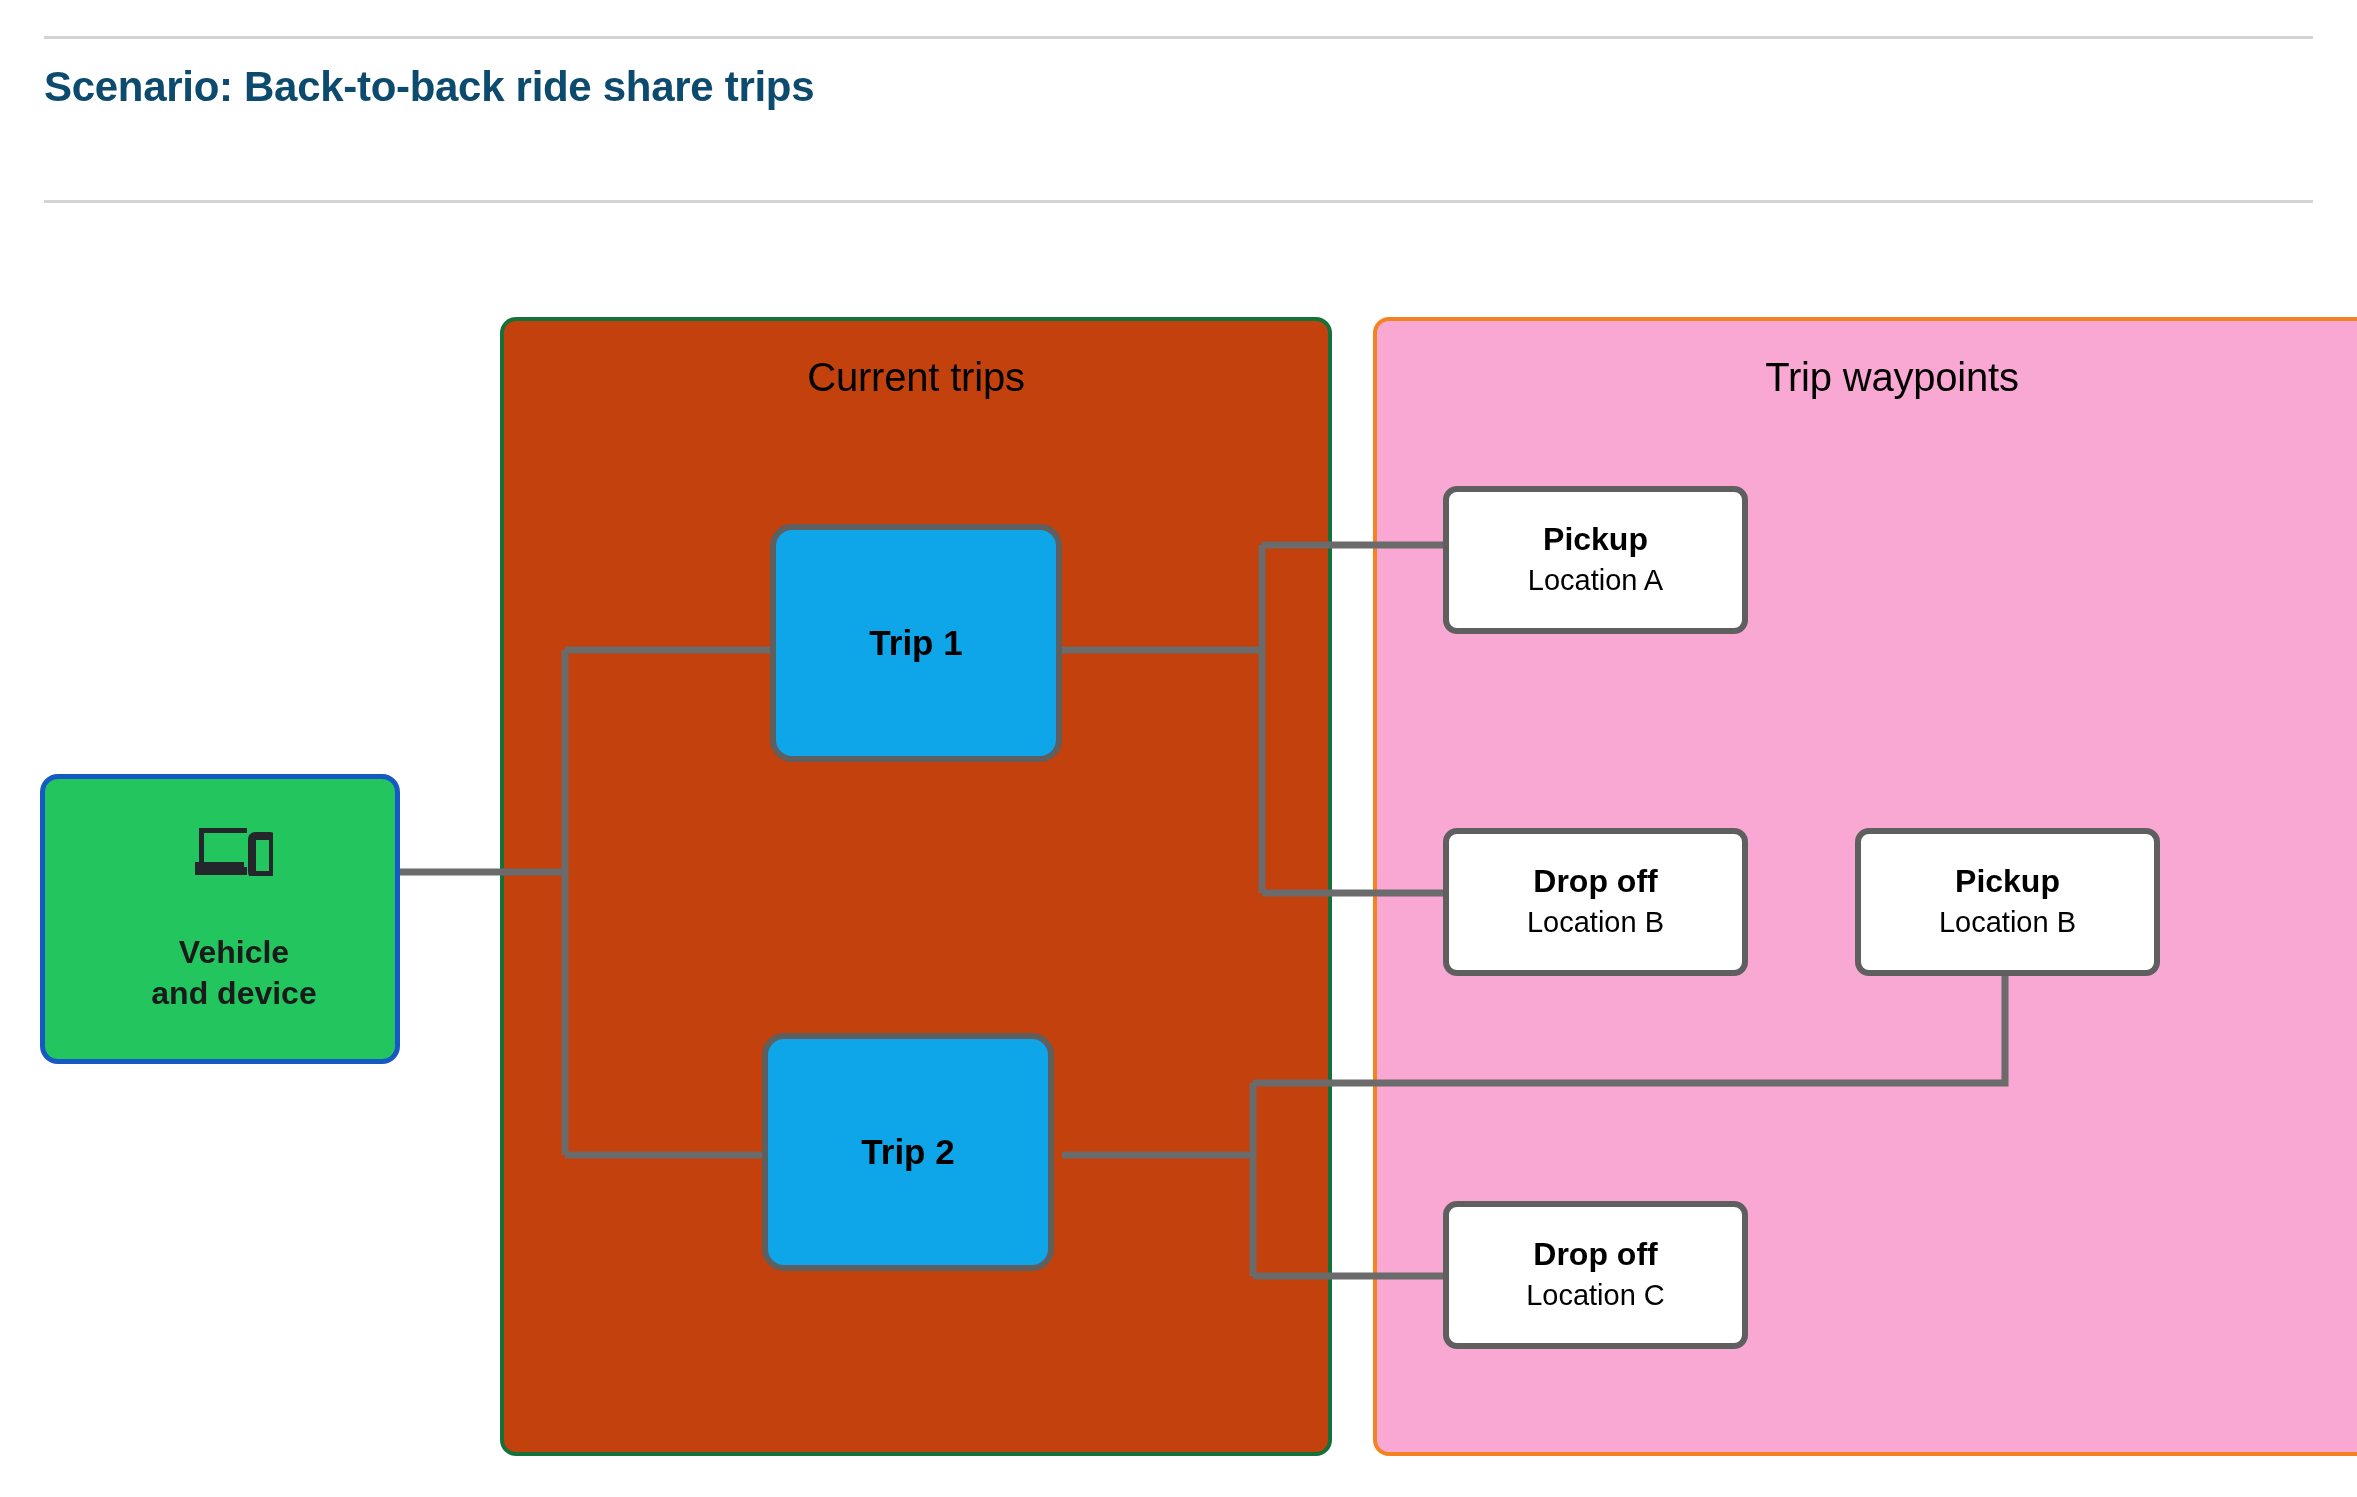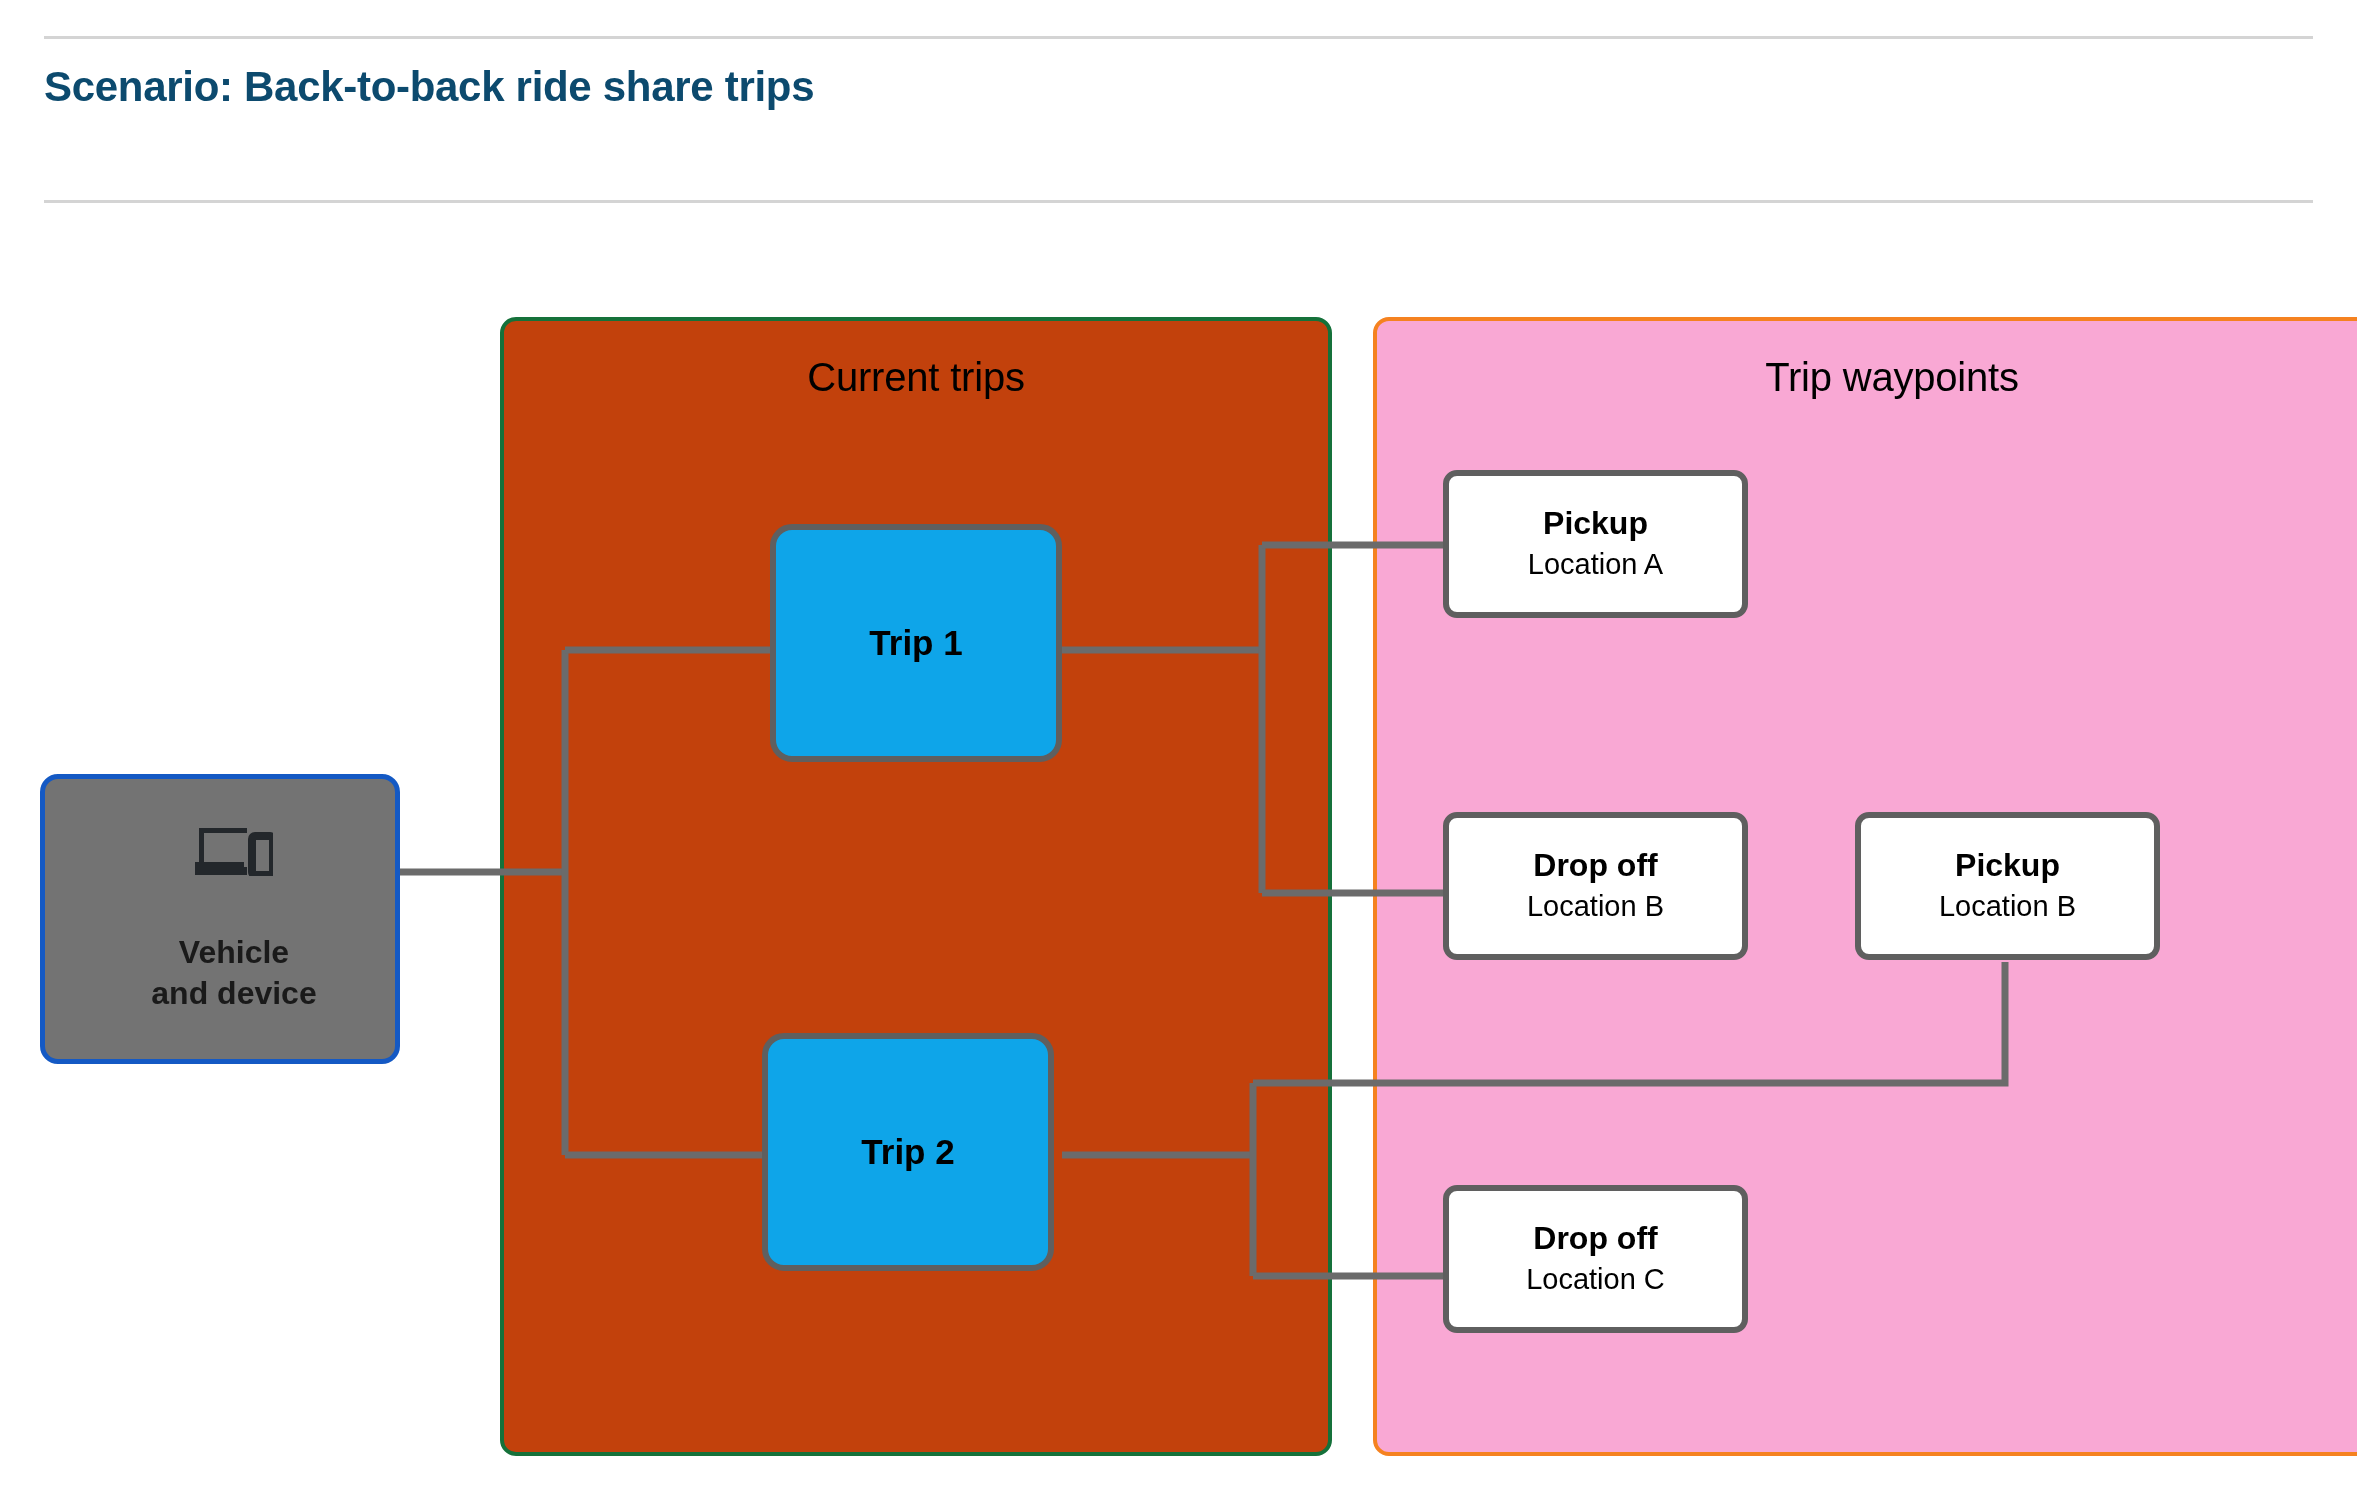--- a/index.html
+++ b/index.html
@@ -91,21 +91,21 @@
     font-weight: 400;
     color: #000000;
     letter-spacing: -0.2px;
   }
 
   
   #node-vehicle {
     position: absolute;
     left: 40px; top: 774px;
     width: 360px; height: 290px;
-    background: #737373;
+    background: #22c55e;
     border: 5px solid #1459c4;
     border-radius: 18px;
     display: flex;
     flex-direction: column;
     align-items: center;
     justify-content: center;
     padding-left: 28px;
   }
   #vehicle-icon {
     margin-bottom: 56px;
@@ -141,20 +141,21 @@
   .waypoint-node {
     position: absolute;
     width: 305px; height: 148px;
     background: #ffffff;
     border: 6px solid #5f5f5f;
     border-radius: 14px;
     display: flex;
     flex-direction: column;
     align-items: center;
     justify-content: center;
+    margin-top: 16px;
   }
   .waypoint-title {
     font-size: 32px;
     font-weight: 700;
     color: #000000;
     line-height: 1.15;
   }
   .waypoint-sub {
     font-size: 29px;
     font-weight: 400;

